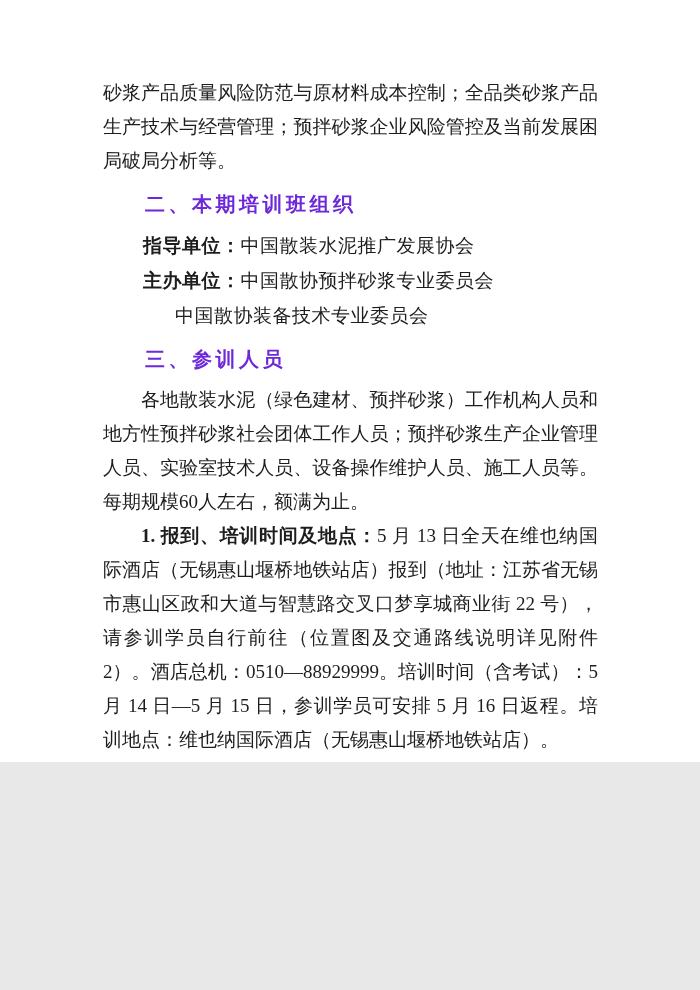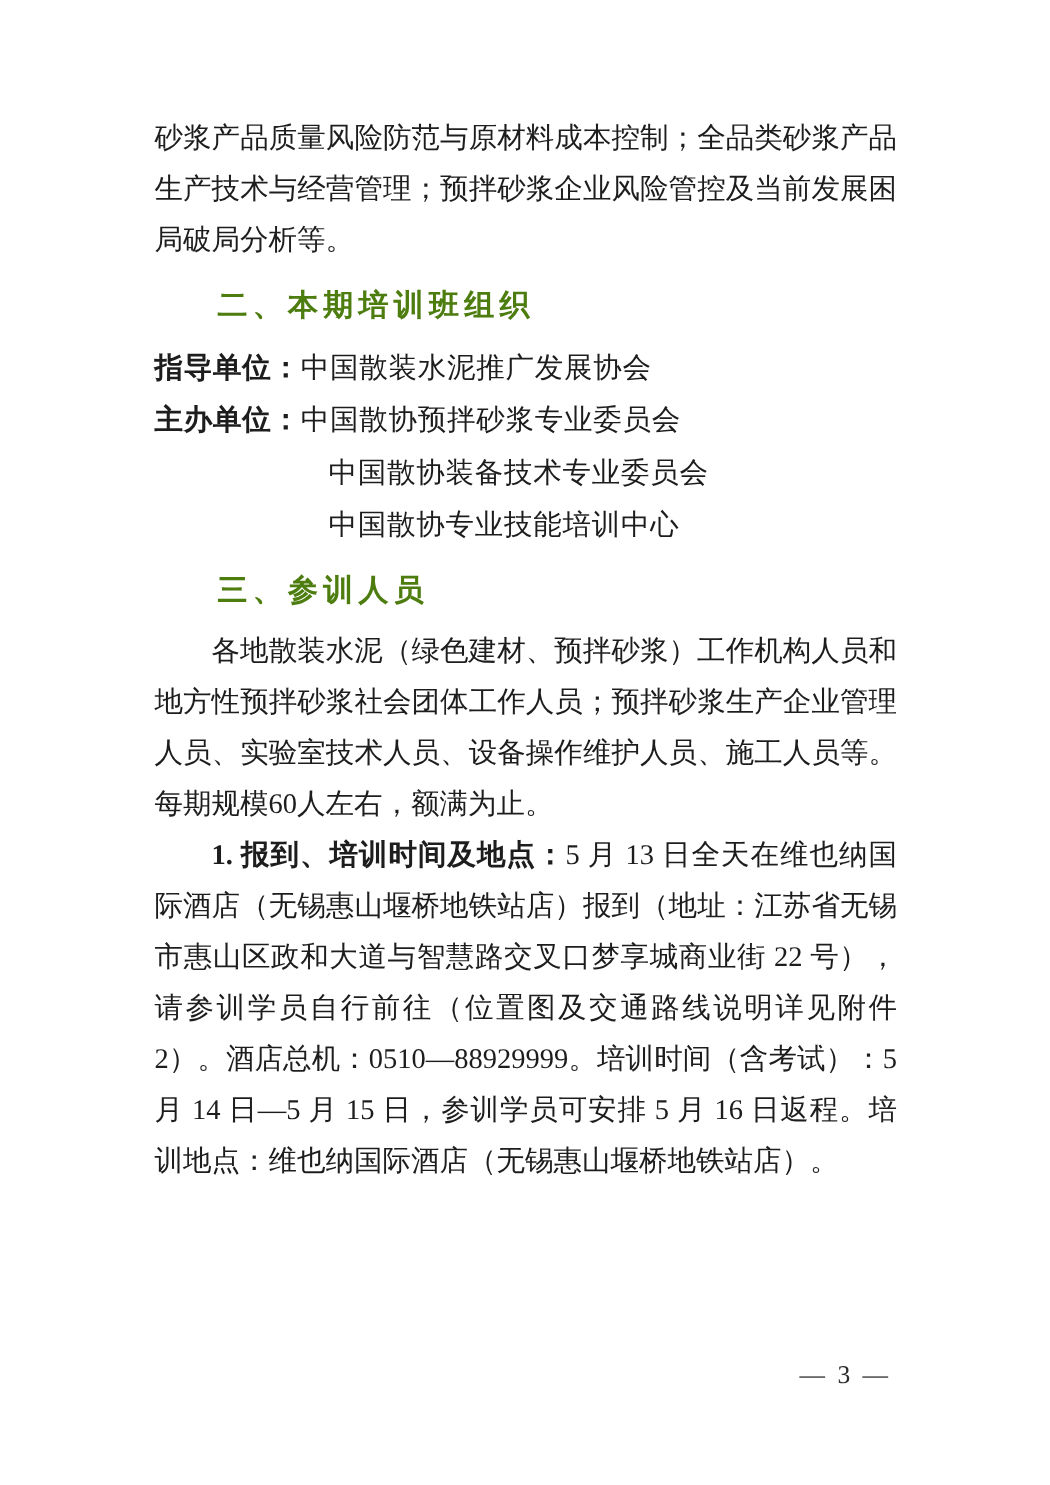--- a/index.html
+++ b/index.html
@@ -1,19 +1,19 @@
 <!DOCTYPE html>
 <html><head>
 <meta charset="utf-8">
 <style>
   * { margin: 0; padding: 0; box-sizing: border-box; }
   html, body { background: #e8e8e8; }
   .page {
     width: 700px;
-    height: 990px;
+    height: 762px;
     margin: 0 auto;
     background: #ffffff;
     position: relative;
     padding: 76px 102px 0 103px;
     font-family: "Liberation Serif", serif;
     font-size: 19px;
     line-height: 34px;
     color: #1d1d1d;
     overflow: hidden;
   }
@@ -23,33 +23,34 @@
     margin: 0;
   }
   p.indent { text-indent: 2em; }
   h2.doc-heading {
     font-family: "Liberation Sans", sans-serif;
     font-size: 20px;
     font-weight: 700;
     letter-spacing: 3.5px;
     line-height: 34px;
     margin: 9px 0 7px 42px;
-    color: #4d7c0f;
+    color: #6d28d9;
   }
   .org-row {
+    margin-left: 40px;
     line-height: 35px;
     white-space: nowrap;
   }
   .org-row .org-label {
     font-weight: 700;
     letter-spacing: 0.5px;
   }
   .org-row .org-value { letter-spacing: 0.5px; }
   .org-cont {
-    margin-left: 116px;
+    margin-left: 72px;
     line-height: 35px;
     letter-spacing: 0.5px;
     white-space: nowrap;
   }
   .inline-label { font-weight: 700; }
   p.bold-line {
     font-weight: 700;
     text-indent: 2em;
     margin-top: 2px;
   }
@@ -76,21 +77,20 @@
   <div class="org-row">
     <span class="org-label">指导单位：</span><span class="org-value">中国散装水泥推广发展协会</span>
   </div>
 
   <div class="org-row">
     <span class="org-label">主办单位：</span><span class="org-value">中国散协预拌砂浆专业委员会</span>
   </div>
 
   <div class="org-cont">中国散协装备技术专业委员会</div>
 
-  <div class="org-cont">中国散协专业技能培训中心</div>
 
   <h2 class="doc-heading">三、参训人员</h2>
 
   <p class="body-para indent">各地散装水泥（绿色建材、预拌砂浆）工作机构人员和地方性预拌砂浆社会团体工作人员；预拌砂浆生产企业管理人员、实验室技术人员、设备操作维护人员、施工人员等。每期规模60人左右，额满为止。</p>
 
 
   <p class="body-para indent">
     <span class="inline-label">1. 报到、培训时间及地点：</span><span>5 月 13 日全天在维也纳国际酒店（无锡惠山堰桥地铁站店）报到（地址：江苏省无锡市惠山区政和大道与智慧路交叉口梦享城商业街 22 号），请参训学员自行前往（位置图及交通路线说明详见附件 2）。酒店总机：0510—88929999。培训时间（含考试）：5 月 14 日—5 月 15 日，参训学员可安排 5 月 16 日返程。培训地点：维也纳国际酒店（无锡惠山堰桥地铁站店）。</span>
   </p>
 

